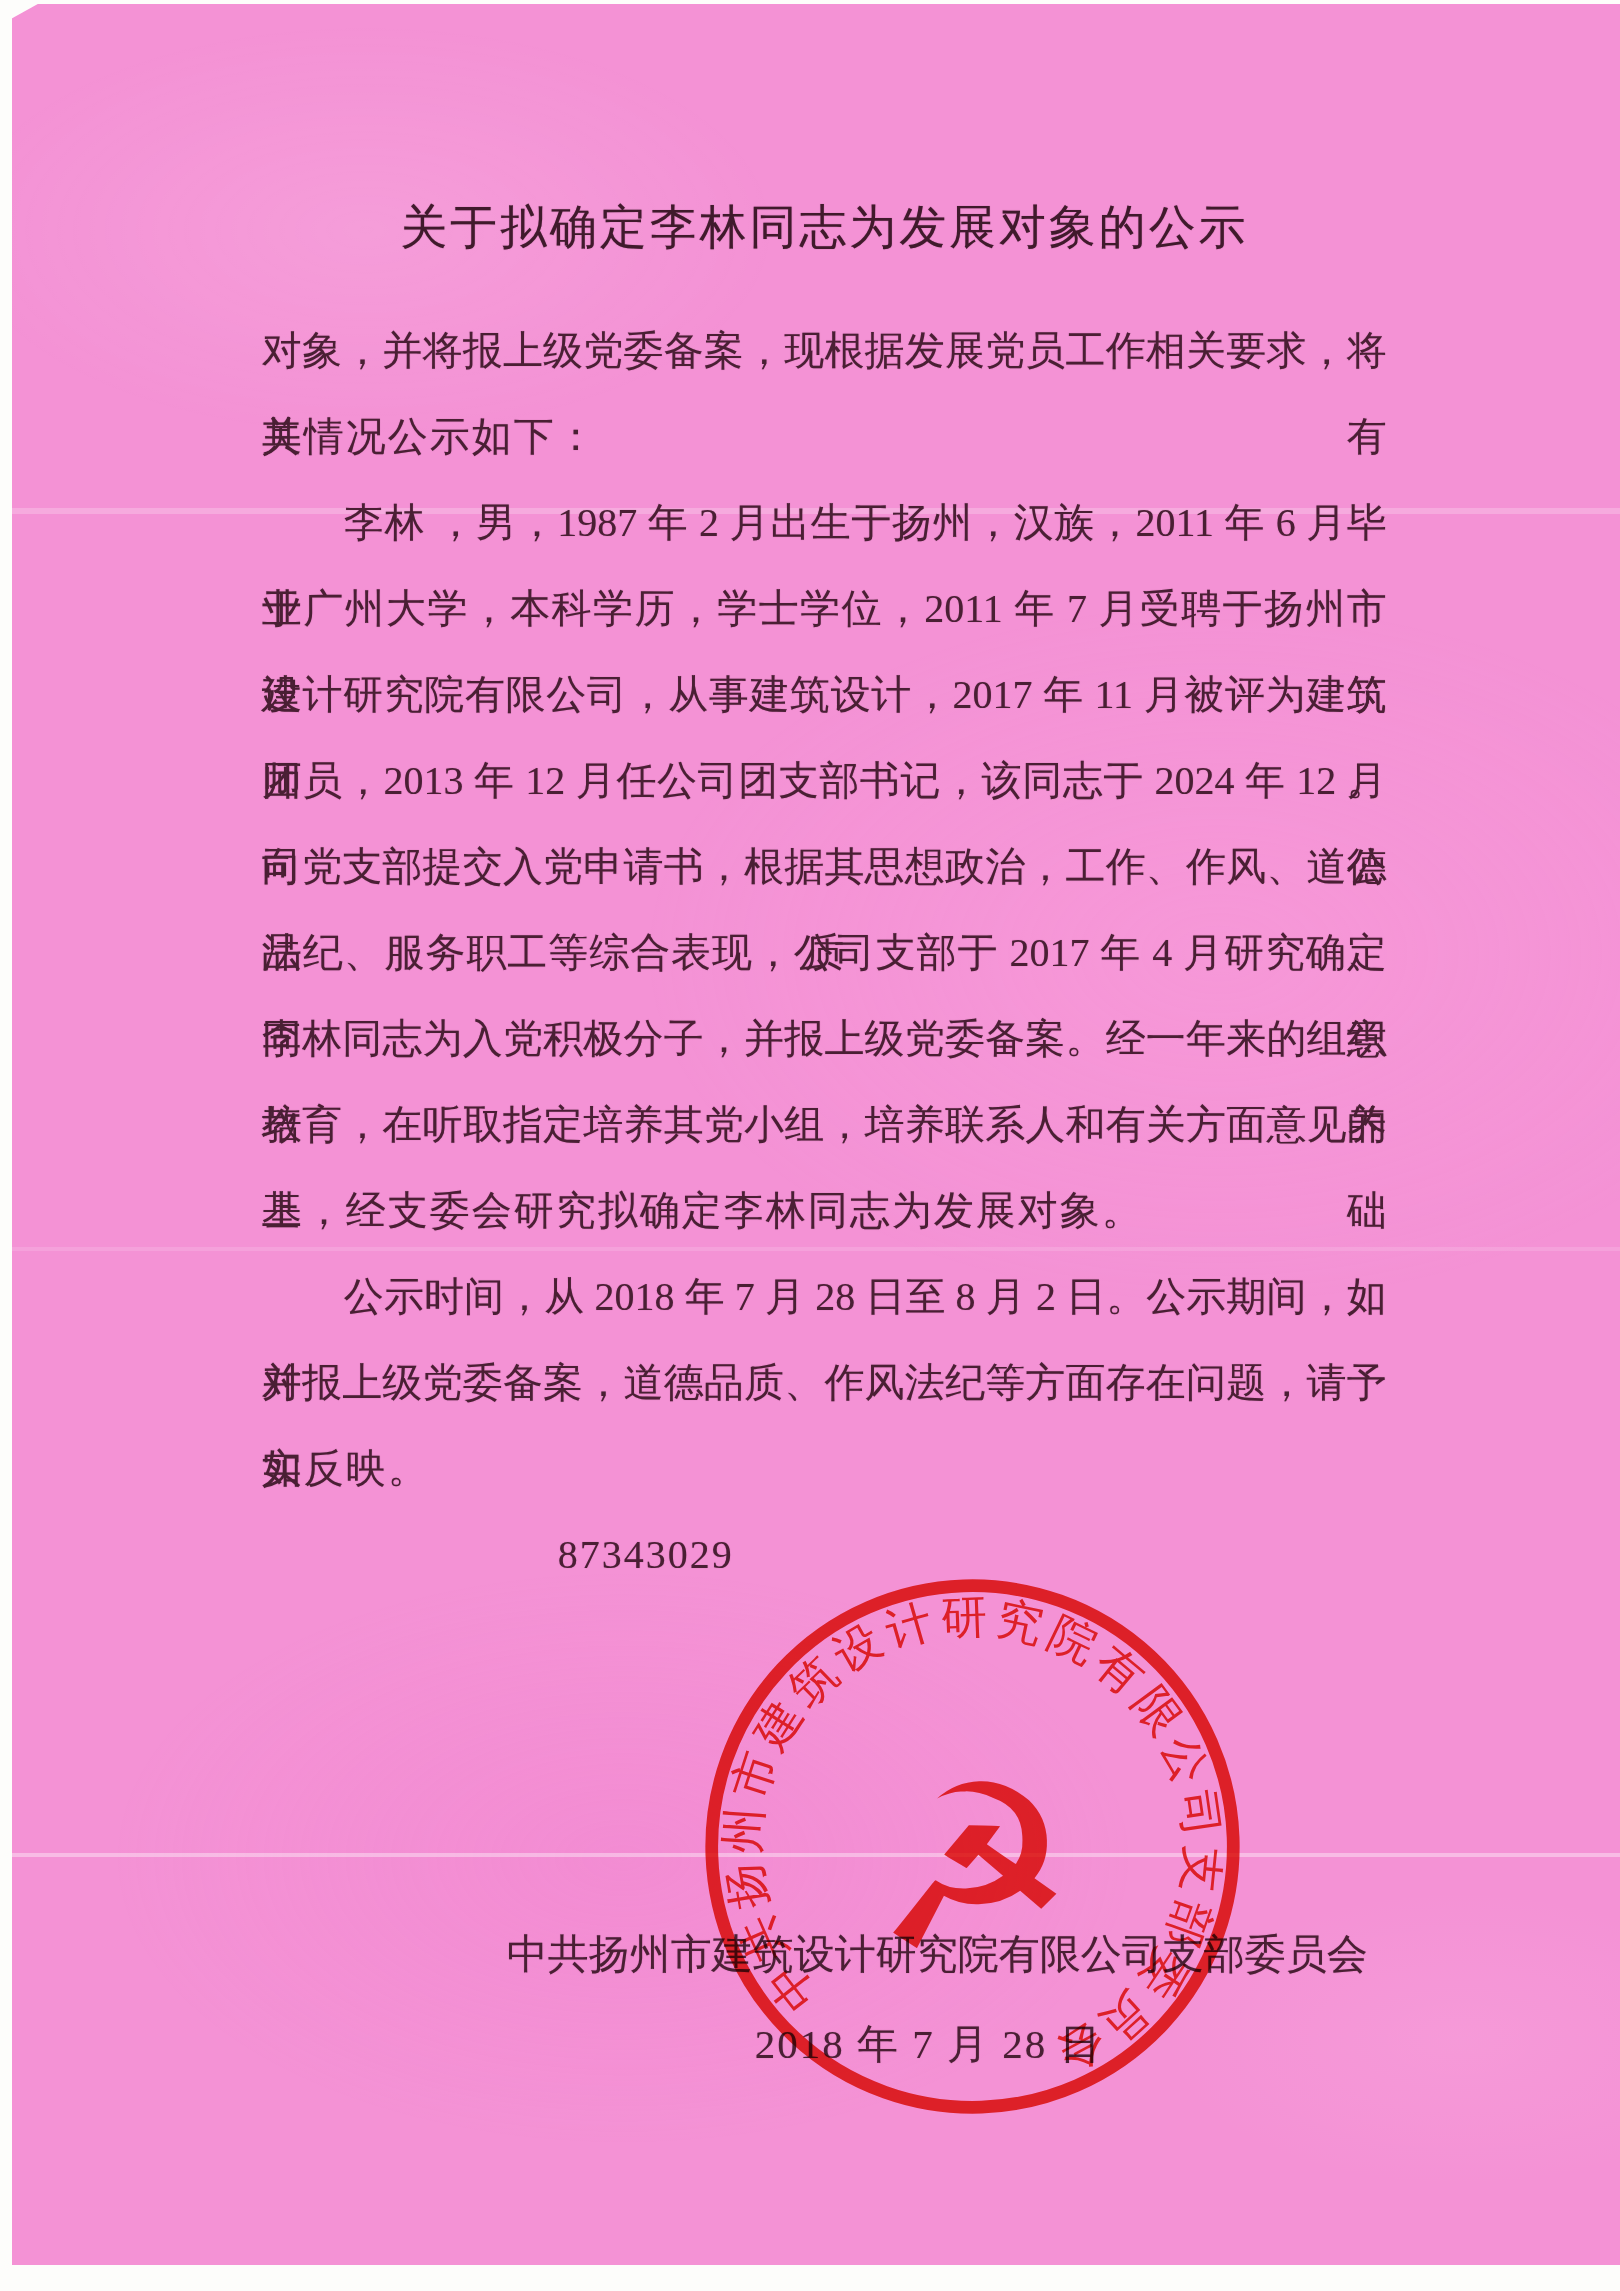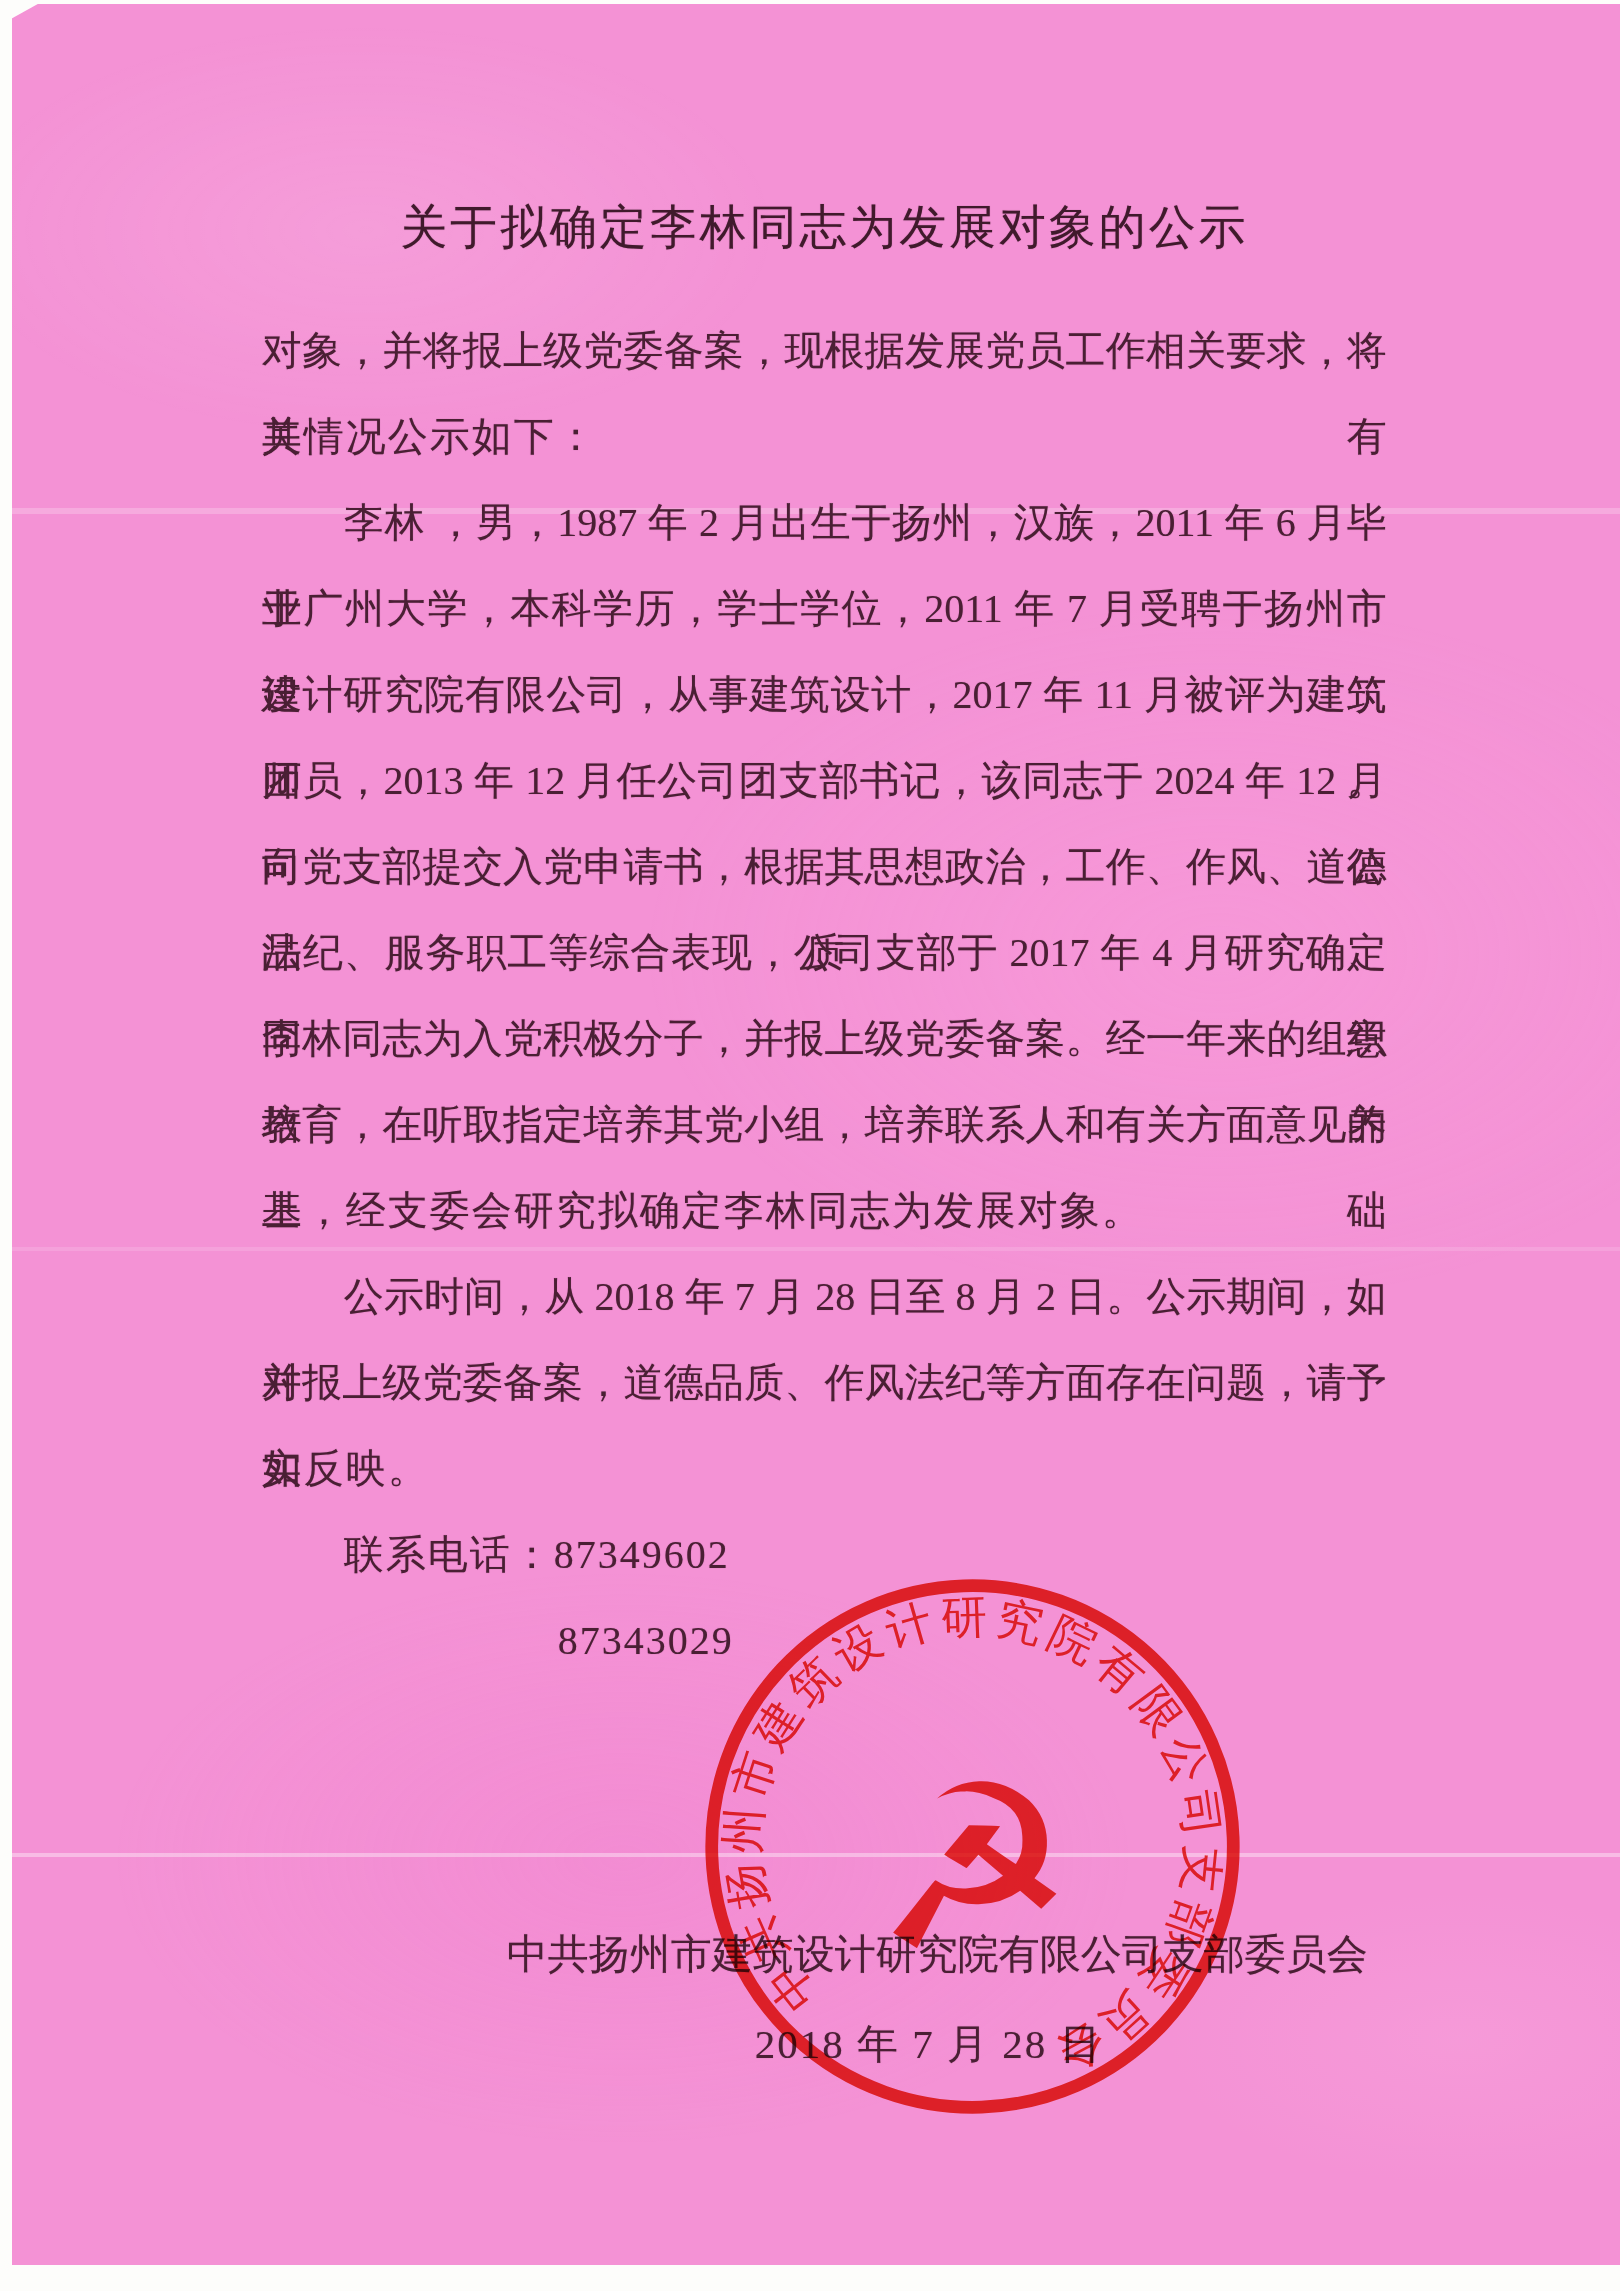--- a/index.html
+++ b/index.html
@@ -126,21 +126,20 @@
       <div class="l j">设计研究院有限公司，从事建筑设计，2017 年 11 月被评为建筑师。</div>
       <div class="l j">团员，2013 年 12 月任公司团支部书记，该同志于 2024 年 12 月向公</div>
       <div class="l j">司党支部提交入党申请书，根据其思想政治，工作、作风、道德品质、</div>
       <div class="l j">法纪、服务职工等综合表现，公司支部于 2017 年 4 月研究确定同意</div>
       <div class="l j">李林同志为入党积极分子，并报上级党委备案。经一年来的组织培养</div>
       <div class="l j">教育，在听取指定培养其党小组，培养联系人和有关方面意见的基础</div>
       <div class="l">上，经支委会研究拟确定李林同志为发展对象。</div>
       <div class="l j ind">公示时间，从 2018 年 7 月 28 日至 8 月 2 日。公示期间，如对</div>
       <div class="l j">并报上级党委备案，道德品质、作风法纪等方面存在问题，请予如</div>
       <div class="l">实反映。</div>
-      <div class="l ind">联系电话：87349602</div>
       <div class="l pl">87343029</div>
     </div>
 
     <div class="signature-line">中共扬州市建筑设计研究院有限公司支部委员会</div>
     <div class="date-line">2018 年 7 月 28 日</div>
 
     <svg class="stamp" viewBox="0 0 560 560" xmlns="http://www.w3.org/2000/svg">
       <defs>
         <path id="ringpath" d="M 62,280 A 218,218 0 1 1 498,280 A 218,218 0 1 1 62,280" fill="none"></path>
       </defs>

